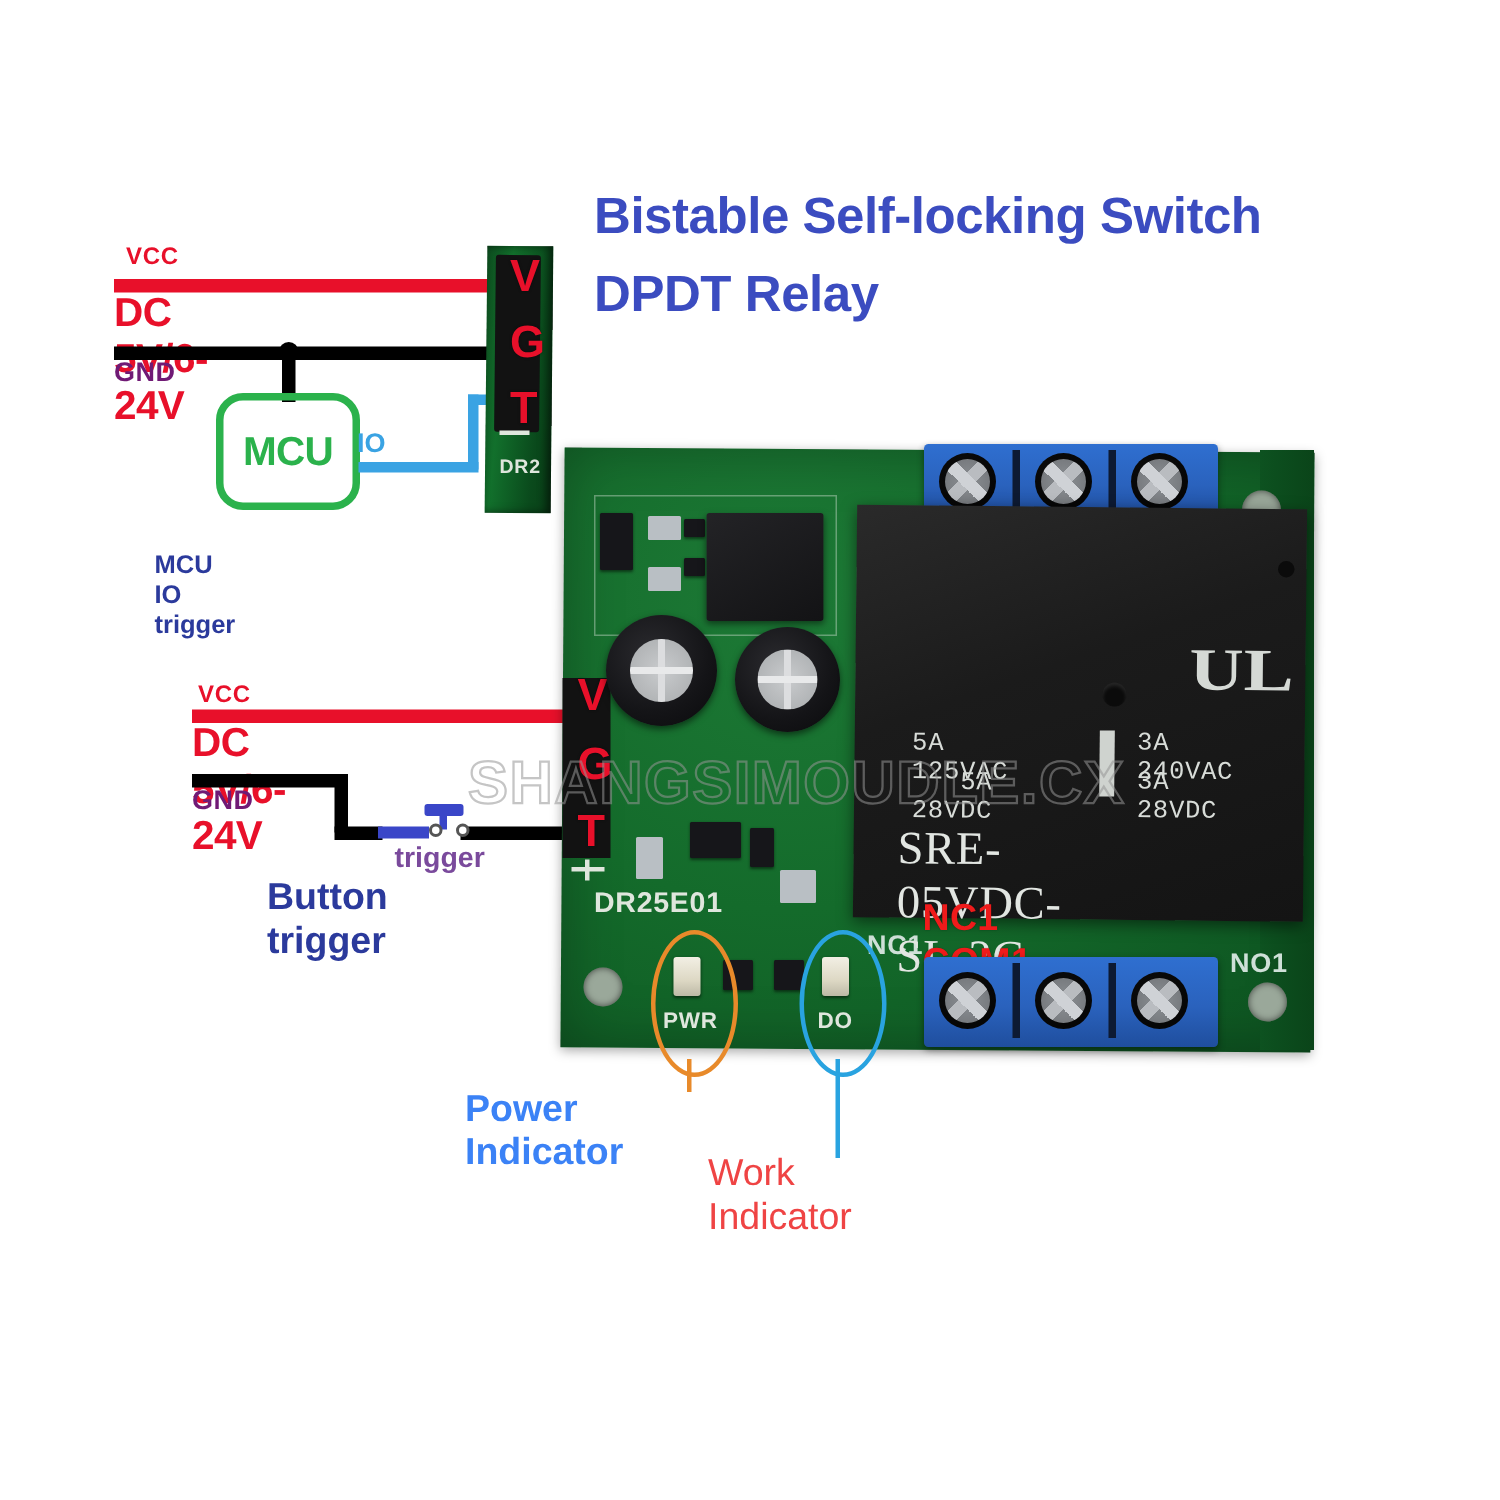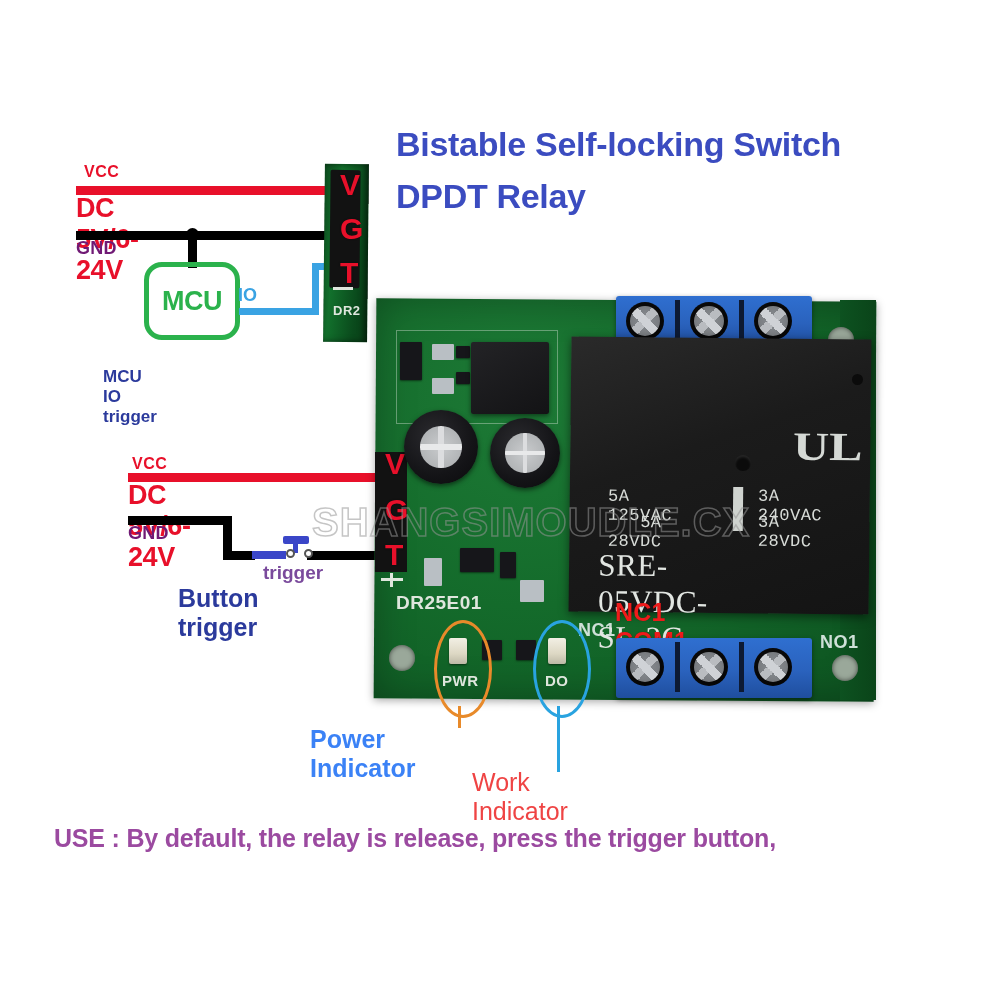--- a/index.html
+++ b/index.html
@@ -536,16 +536,15 @@
     <div class="abs" id="label-power-indicator">Power Indicator</div>
 
     <div class="ind-circle" id="circle-do" style="left:533px; top:620px; width:52px; height:92px;"></div>
     <div class="callout-line" id="callout-do-line" style="left:557px; top:706px; width:3px; height:66px;"></div>
     <div class="abs" id="label-work-indicator">Work Indicator</div>
   </div>
 
   <div class="abs" id="watermark">SHANGSIMOUDLE.CX</div>
 
   <div class="abs" id="use-text">
-    <div>USE : By default, the relay is release, press the trigger button,</div>
   </div>
 
 </div>
 
 </body></html>

